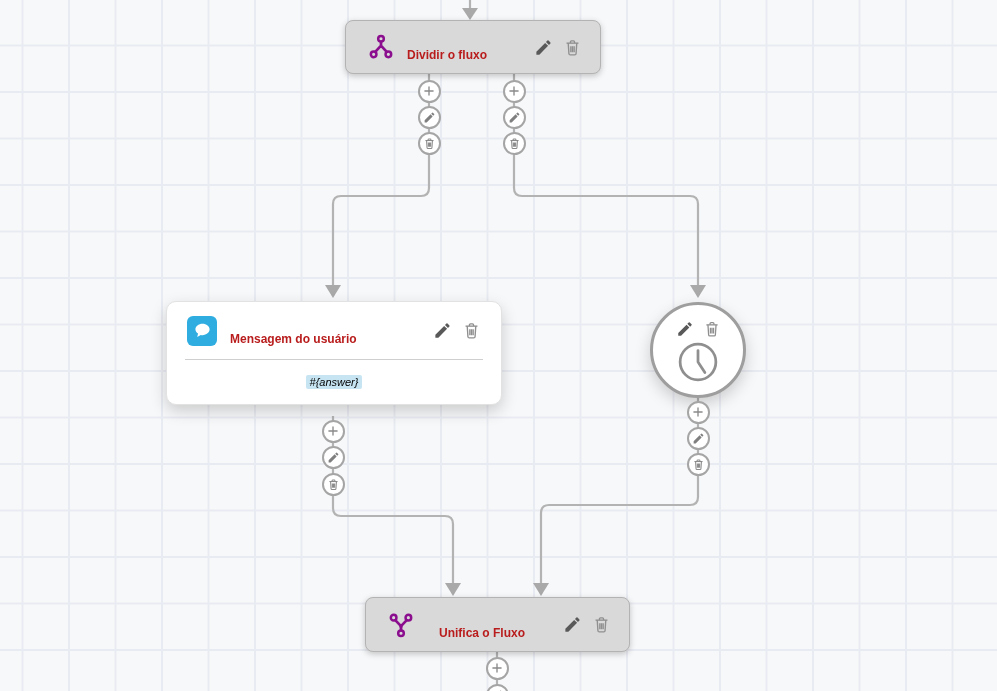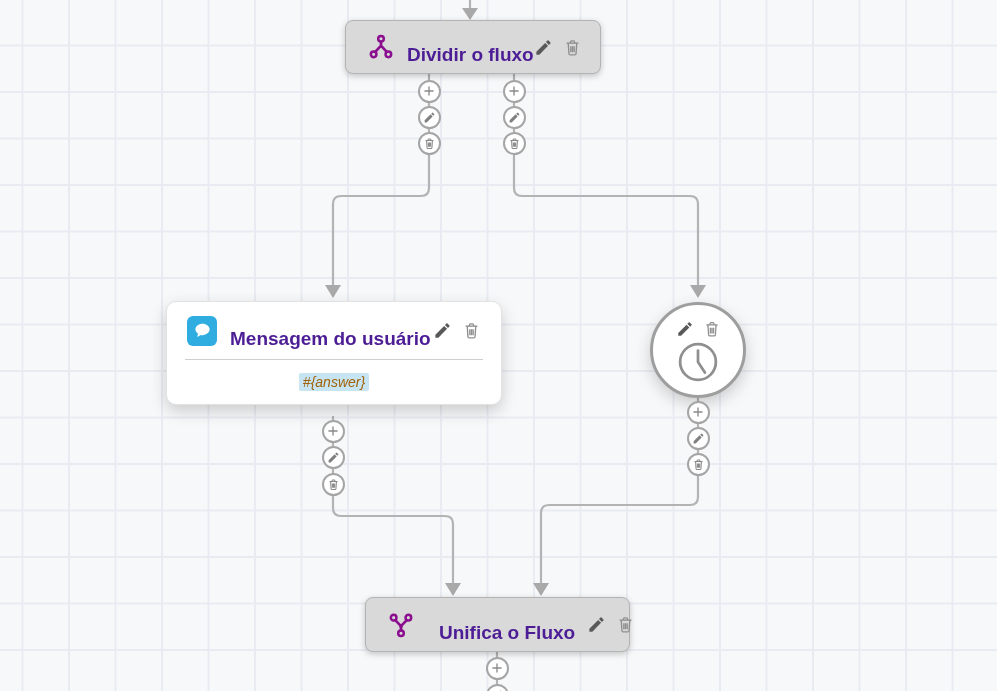--- a/index.html
+++ b/index.html
@@ -30,37 +30,37 @@
   }
   .node.white{
     background:#ffffff;
     border:1px solid #e2e2e2;
     border-radius:10px;
     box-shadow:0 6px 16px rgba(0,0,0,.18);
     flex-direction:column;align-items:stretch;
     padding:0;
   }
   .ntitle{
-    font-size:19px;font-weight:bold;color:#4c1d95;
+    font-size:12px;font-weight:bold;color:#b91c1c;
     white-space:nowrap;
     margin-top:16px;
   }
   .nicon{display:flex;align-items:center;justify-content:center;margin-right:13px;}
   .hactions{margin-left:auto;display:flex;align-items:center;gap:10px;}
   .act{display:flex;align-items:center;justify-content:center;cursor:pointer;}
   .whead{
     display:flex;align-items:center;
     height:57px;padding:0 20px;
   }
   .wdivider{border-top:1px solid #cfcfcf;margin:0 18px;}
   .wbody{
     flex:1;display:flex;align-items:center;justify-content:center;
   }
   .var-chip{
-    font-size:14px;font-style:italic;color:#a16207;
+    font-size:11px;font-style:italic;color:#000000;
     background:#c7e4f2;padding:1px 4px;border-radius:2px;
   }
   .chatico{
     width:30px;height:30px;border-radius:6px;background:#2fade0;
     display:flex;align-items:center;justify-content:center;
   }
   .circle-node{
     position:absolute;z-index:3;
     width:96px;height:96px;border-radius:50%;
     background:#fff;border:3px solid #9e9e9e;box-sizing:border-box;

